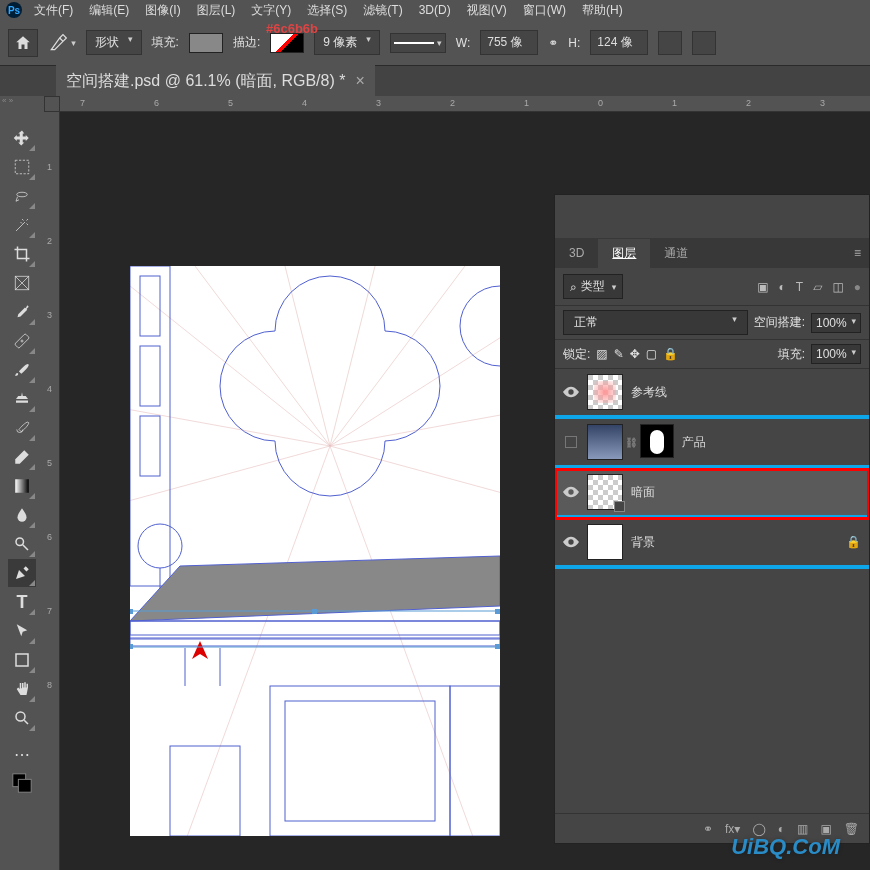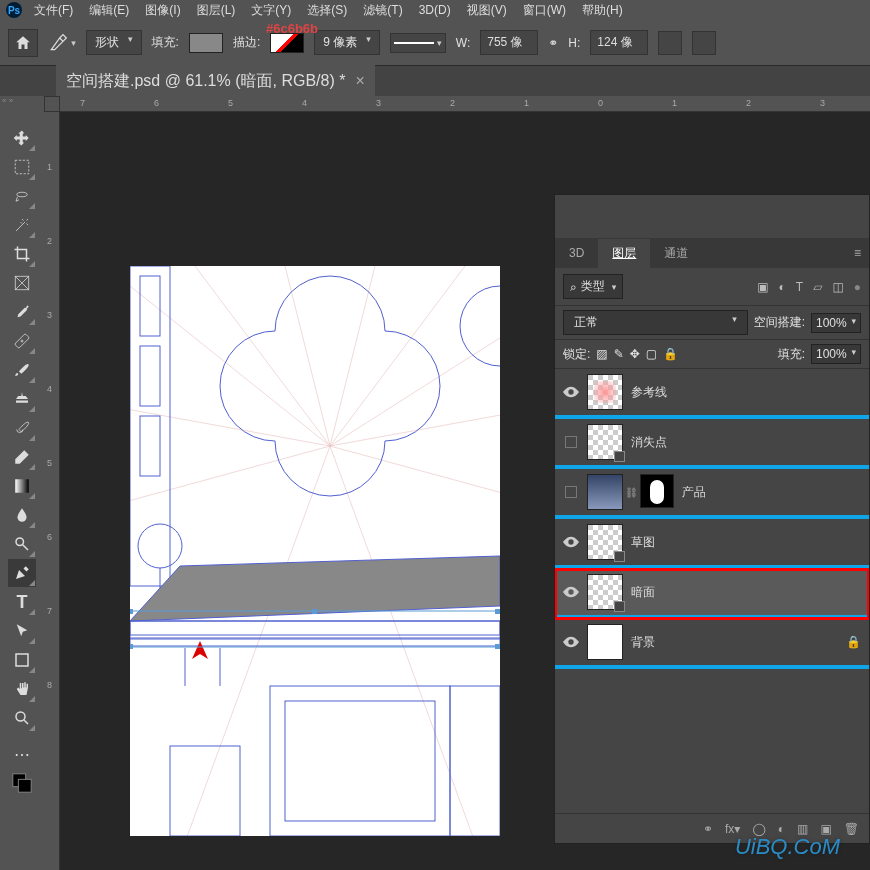--- a/index.html
+++ b/index.html
@@ -57,21 +57,21 @@
   .vis { width: 16px; height: 16px; display: flex; align-items: center; justify-content: center; cursor: pointer; }
   .thumb { width: 36px; height: 36px; background: #ccc; border: 1px solid #222; position: relative; }
   .thumb.checker { background: repeating-conic-gradient(#fff 0 25%, #ccc 0 50%) 0 0/10px 10px; }
   .thumb .badge { position: absolute; right: -3px; bottom: -3px; width: 11px; height: 11px; border: 1px solid #888; background: #454545; }
   .thumb-pair { display: flex; position: relative; }
   .mask-thumb { width: 34px; height: 34px; border: 1px solid #222; }
   .link-ic { font-size: 10px; color: #aaa; margin: 0 2px; align-self: center; }
   .layer-name { color: #ddd; }
   .lock-ic { margin-left: auto; color: #aaa; }
   .panel-bottom { height: 30px; display: flex; align-items: center; justify-content: flex-end; gap: 12px; padding: 0 10px; border-top: 1px solid #333; color: #aaa; }
-  .watermark { position: absolute; right: 30px; bottom: 10px; font-size: 22px; font-weight: normal; color: #2a8cc7; font-style: italic; text-shadow: 0 0 4px #0004; }
+  .watermark { position: absolute; right: 30px; bottom: 10px; font-size: 22px; font-weight: bold; color: #2a8cc7; font-style: italic; text-shadow: 0 0 4px #0004; }
   .eye-svg { width: 16px; height: 12px; }
 </style>
 </head>
 <body>
 
 <div class="annotation">#6c6b6b</div>
 
 <div class="menubar">
   <div class="ps-logo">Ps</div>
   <span class="menu-item">文件(F)</span>
@@ -400,49 +400,29 @@
           </div>
         <div class="thumb checker">
             <div style="position:absolute;inset:6px;background:radial-gradient(circle,#f99,transparent)"></div>
           </div>
         <span class="layer-name">参考线</span>
       </div>
       <div class="layer">
         <div class="vis">
             <span style="width:12px;height:12px;border:1px solid #777;display:block"></span>
           </div>
-        <div class="thumb checker">
-            <div class="badge"></div>
-          </div>
-        <span class="layer-name">消失点</span>
-      </div>
-      <div class="layer">
-        <div class="vis">
-            <span style="width:12px;height:12px;border:1px solid #777;display:block"></span>
-          </div>
         <div class="thumb-pair">
           <div class="thumb" style="background:linear-gradient(#346,#89b)"></div>
           <span class="link-ic">⛓</span>
           <div class="mask-thumb" style="background:#000">
               <div style="width:14px;height:24px;background:#fff;margin:5px auto;border-radius:8px"></div>
             </div>
         </div>
         <span class="layer-name">产品</span>
       </div>
-      <div class="layer">
-        <div class="vis">
-            <svg class="eye-svg" viewBox="0 0 24 16">
-              <path fill="#ccc" d="M12 0C5 0 0 8 0 8s5 8 12 8 12-8 12-8S19 0 12 0zm0 12a4 4 0 110-8 4 4 0 010 8z"></path>
-            </svg>
-          </div>
-        <div class="thumb checker">
-            <div class="badge"></div>
-          </div>
-        <span class="layer-name">草图</span>
-      </div>
       <div class="layer selected">
         <div class="vis">
             <svg class="eye-svg" viewBox="0 0 24 16">
               <path fill="#ccc" d="M12 0C5 0 0 8 0 8s5 8 12 8 12-8 12-8S19 0 12 0zm0 12a4 4 0 110-8 4 4 0 010 8z"></path>
             </svg>
           </div>
         <div class="thumb checker">
             <div class="badge"></div>
           </div>
         <span class="layer-name">暗面</span>

